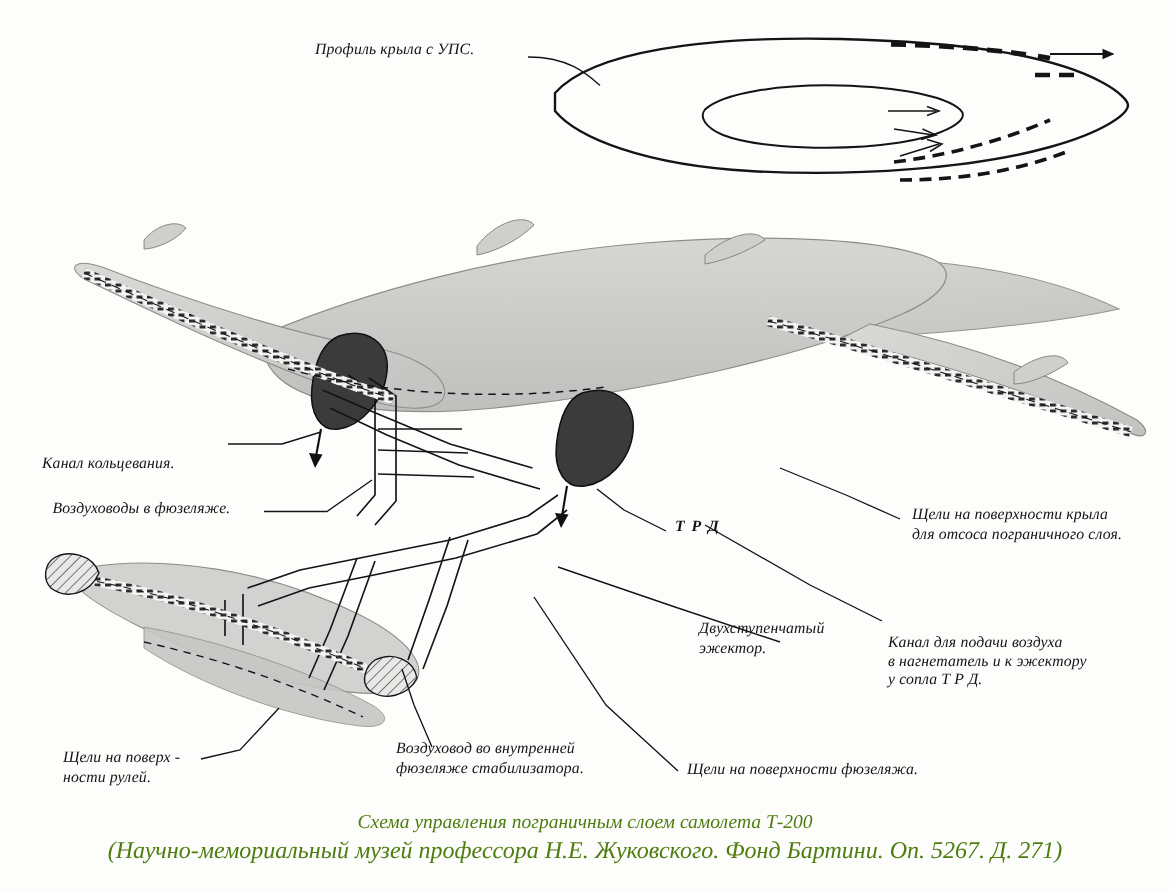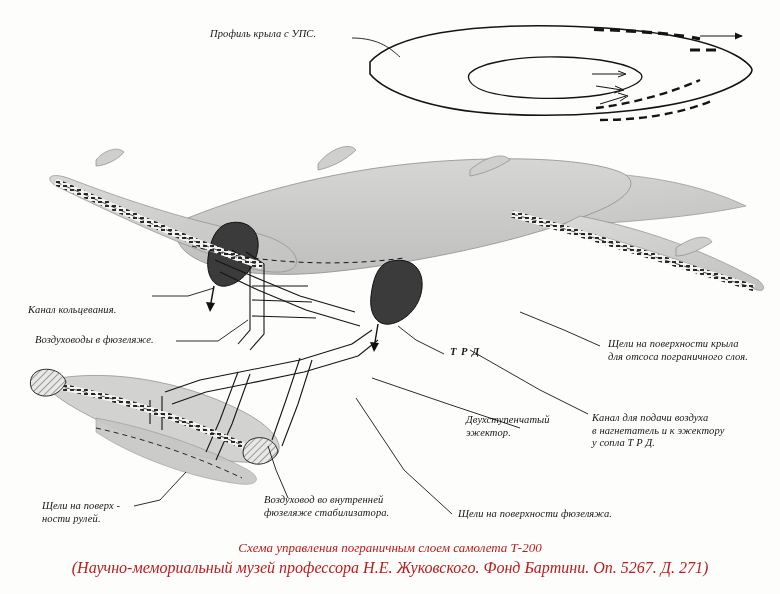--- a/index.html
+++ b/index.html
@@ -37,21 +37,21 @@
     font-weight: bold;
     font-style: italic;
   }
   .caption {
     position: absolute;
     left: 0;
     width: 780px;
     text-align: center;
     font-family: "Liberation Serif", serif;
     font-style: italic;
-    color: #b91c1c;
+    color: #4d7c0f;
   }
   #caption-main {
     top: 540px;
     font-size: 13px;
   }
   #caption-sub {
     top: 559px;
     font-size: 16px;
   }
 </style>
@@ -260,21 +260,21 @@
   <div class="label" style="left:23px; top:334px;margin-left:12px;">Воздуховоды в фюзеляже.</div>
 
   <div class="label bold" style="left:450px; top:346px; letter-spacing:1px;">Т Р Д</div>
 
   <div class="label" style="left:608px; top:338px;">Щели на поверхности крыла
 для отсоса пограничного слоя.</div>
 
   <div class="label" style="left:466px; top:414px;">Двухступенчатый
 эжектор.</div>
 
-  <div class="label" style="left:592px; top:412px;">Канал для подачи воздуха
+  <div class="label" style="left:592px; top:423px;">Канал для подачи воздуха
 в нагнетатель и к эжектору
 у сопла Т Р Д.</div>
 
   <div class="label" style="left:42px; top:500px;">Щели на поверх -
 ности рулей.</div>
 
   <div class="label" style="left:264px; top:494px;">Воздуховод во внутренней
 фюзеляже стабилизатора.</div>
 
   <div class="label" style="left:458px; top:508px;text-align:right;">Щели на поверхности фюзеляжа.</div>

